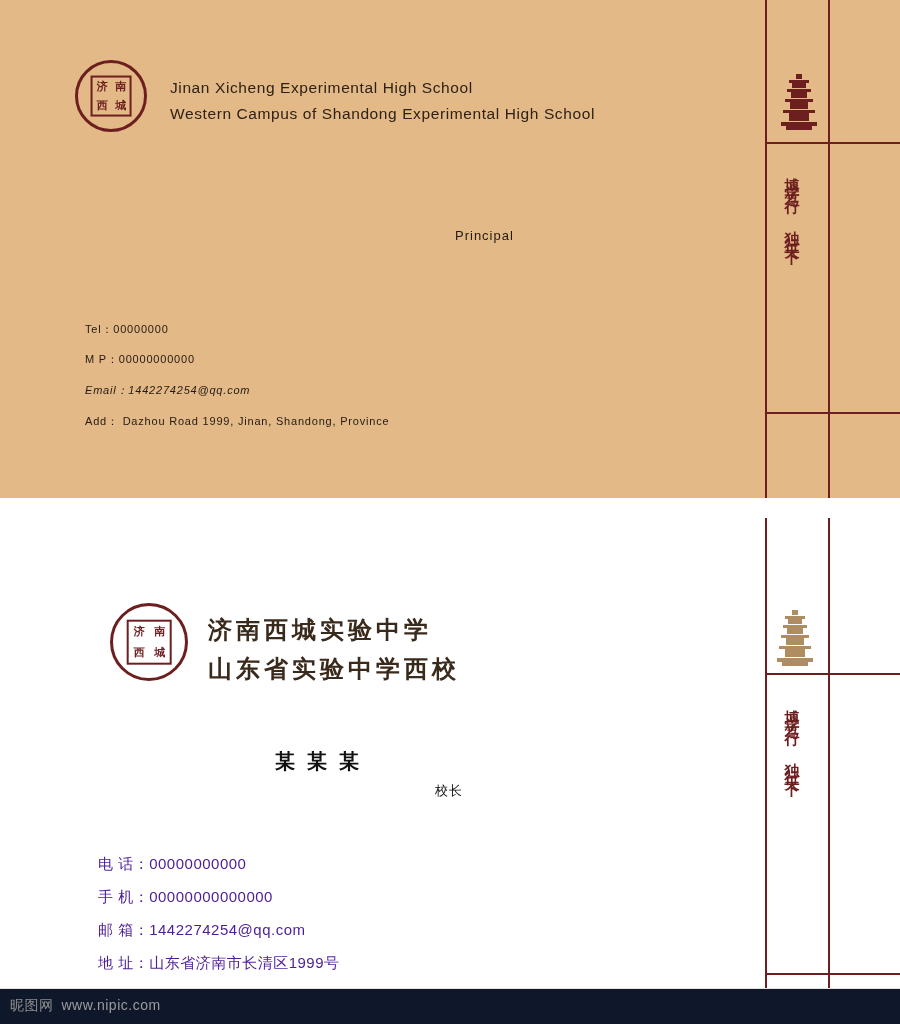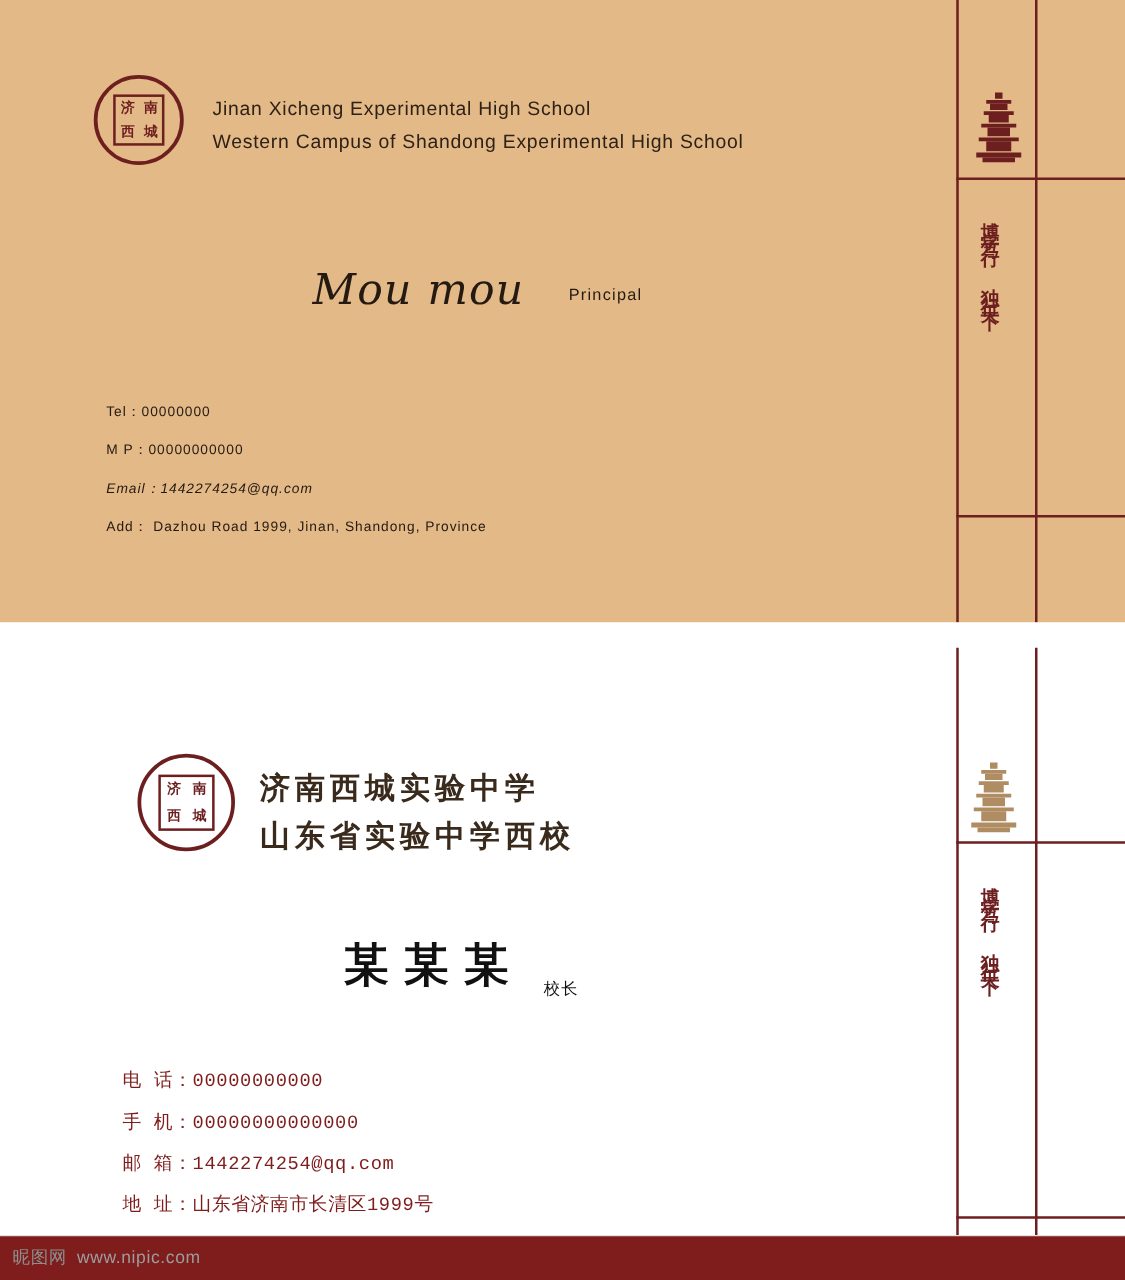--- a/index.html
+++ b/index.html
@@ -108,21 +108,21 @@
   .person-title-en {
     position: absolute;
     color: #241a12;
     font-size: 13px;
     letter-spacing: 1px;
     white-space: nowrap;
   }
   .person-name-cn {
     position: absolute;
     color: #111111;
-    font-size: 36px;
+    font-size: 20px;
     letter-spacing: 12px;
     font-family: "DejaVu Sans", sans-serif;
     font-weight: bold;
     white-space: nowrap;
   }
   .person-title-cn {
     position: absolute;
     color: #111111;
     font-size: 13px;
     letter-spacing: 1px;
@@ -132,25 +132,25 @@
   
   .contact-line {
     position: absolute;
     color: #241a12;
     font-size: 11px;
     letter-spacing: 0.8px;
     white-space: nowrap;
   }
   .contact-line-cn {
     position: absolute;
-    color: #7f1d1d;
+    color: #4c1d95;
     font-size: 15px;
     letter-spacing: 0.5px;
     white-space: nowrap;
-    font-family: Liberation Mono, monospace;
+    font-family: Liberation Sans, sans-serif;
   }
 
   
   .band-v {
     position: absolute;
     background: #6d1f20;
   }
   .band-h {
     position: absolute;
     background: #6d1f20;
@@ -181,21 +181,21 @@
     white-space: nowrap;
   }
 
   
   .footer {
     position: absolute;
     left: 0;
     top: 988px;
     width: 900px;
     height: 36px;
-    background: #7f1d1d;
+    background: #0f172a;
     border-top: 1px solid #e2e2e2;
   }
   .watermark {
     position: absolute;
     left: 10px;
     top: 8px;
     color: #9c9c9c;
     font-size: 14px;
     letter-spacing: 0.5px;
     white-space: nowrap;
@@ -238,21 +238,20 @@
         <span>南</span>
         <span>西</span>
         <span>城</span>
       </div>
     </div>
   </div>
 
   <div class="school-en" style="left:170px; top:79px;">Jinan Xicheng Experimental High School</div>
   <div class="school-en" style="left:170px; top:105px;">Western Campus of Shandong Experimental High School</div>
 
-  <div class="person-name-en" style="left:250px; top:212px;">Mou mou</div>
   <div class="person-title-en" style="left:455px; top:228px;">Principal</div>
 
   <div class="contact-line" style="left:85px; top:322px;">Tel：00000000</div>
   <div class="contact-line" style="left:85px; top:352px;">M P：00000000000</div>
   <div class="contact-line" style="left:85px; top:383px;font-style:italic;">Email：1442274254@qq.com</div>
   <div class="contact-line" style="left:85px; top:414px;">Add： Dazhou Road 1999, Jinan, Shandong, Province</div>
 
   <div class="band-v" style="left:765px; top:0px; width:2px; height:498px;"></div>
   <div class="band-v" style="left:828px; top:0px; width:2px; height:498px;"></div>
   <div class="band-h" style="left:765px; top:142px; width:135px; height:2px;"></div>

